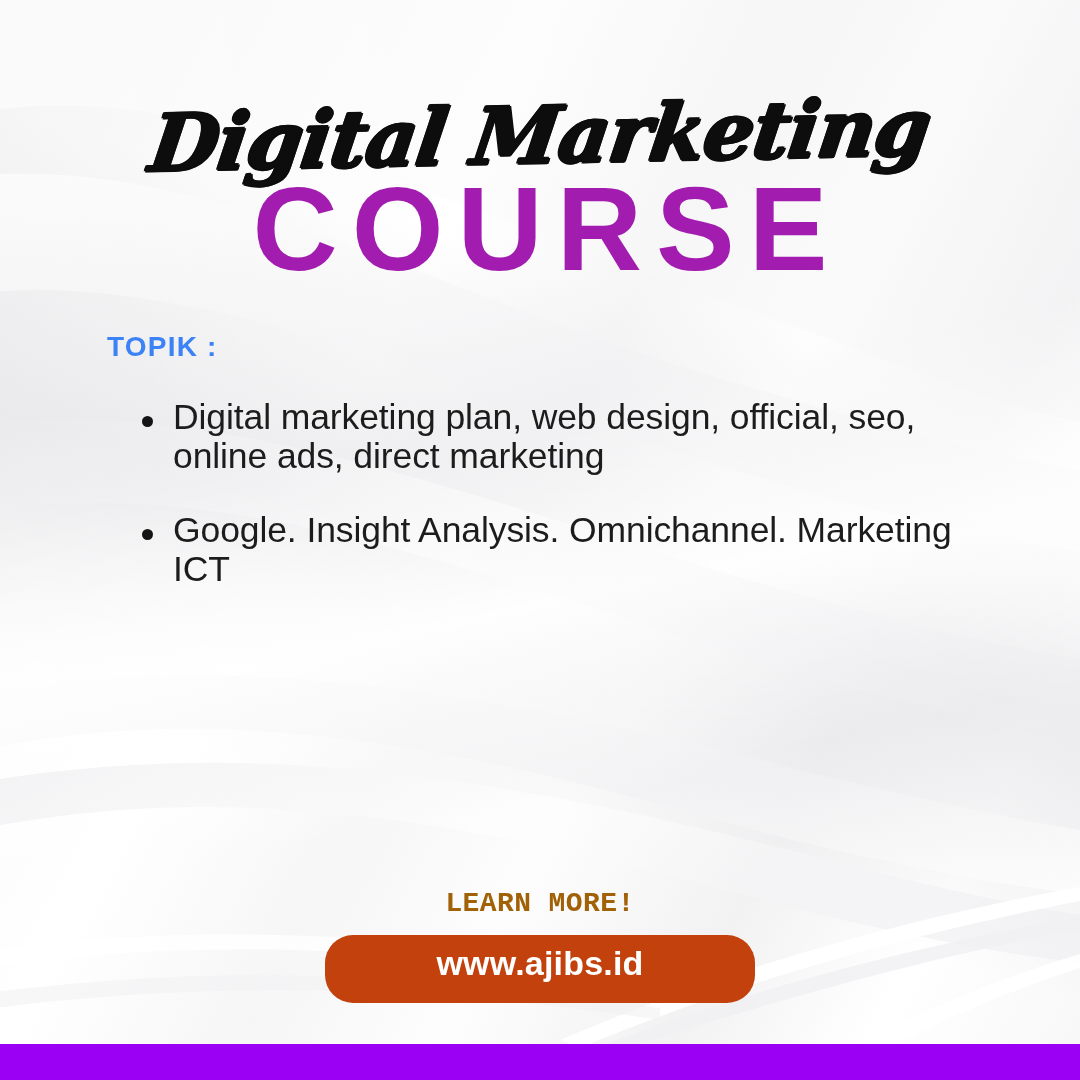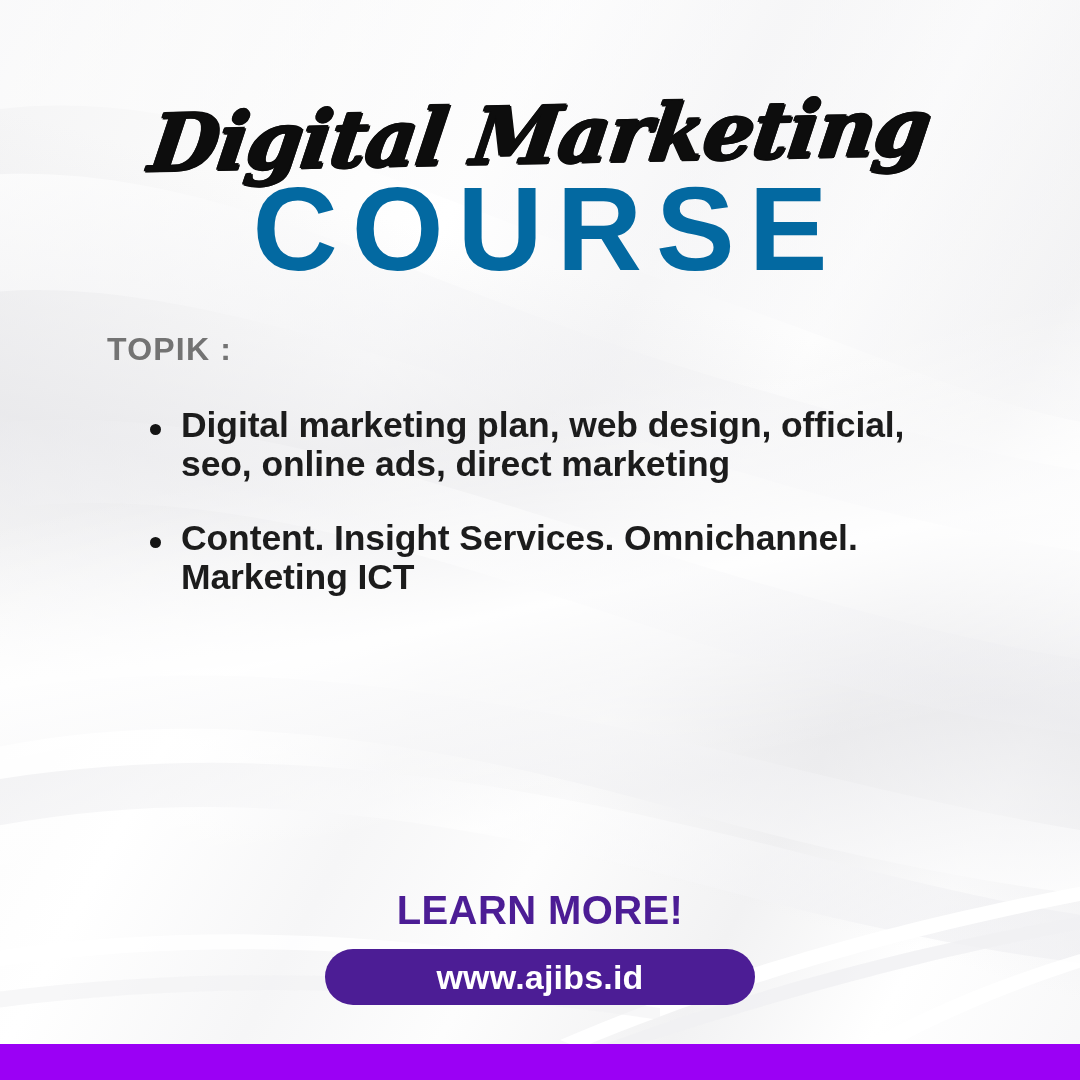--- a/index.html
+++ b/index.html
@@ -73,43 +73,42 @@
 
   .course-title {
     display: block;
     margin-top: -6px;
     font-family: "Liberation Sans", sans-serif;
     font-weight: 700;
     font-size: 118px;
     line-height: 1.02;
     letter-spacing: 14px;
     text-indent: 14px;
-    color: #0369a1;
+    color: #a21caf;
   }
 
   
   .topik-label {
     position: absolute;
     left: 107px;
     top: 331px;
-    font-size: 32px;
+    font-size: 28px;
     font-weight: 700;
     letter-spacing: 1.2px;
-    color: #737373;
+    color: #3b82f6;
   }
 
   .topic-list {
     position: absolute;
     left: 133px;
     top: 398px;
     width: 820px;
-    margin: 8px;
+    margin: 0;
     padding: 0;
     list-style: none;
-    font-weight: bold;
   }
 
   .topic-item {
     position: relative;
     padding-left: 40px;
     margin-bottom: 36px;
     font-size: 35.5px;
     line-height: 1.09;
     color: #1c1c1c;
     letter-spacing: -0.1px;
@@ -130,35 +129,36 @@
   
   .cta-wrap {
     position: absolute;
     left: 0;
     right: 0;
     top: 888px;
     text-align: center;
   }
 
   .learn-more {
-    font-size: 40px;
+    font-size: 28px;
     font-weight: 700;
     letter-spacing: 0.4px;
-    color: #4c1d95;
+    color: #a16207;
     line-height: 1.12;
+    font-family: Liberation Mono, monospace;
   }
 
   .url-pill {
     display: inline-block;
     margin-top: 16px;
     width: 430px;
-    height: 56px;
+    height: 68px;
     line-height: 56px;
     border-radius: 28px;
-    background: #4c1d95;
+    background: #c2410c;
     color: #ffffff;
     font-size: 34px;
     font-weight: 700;
     letter-spacing: 0.2px;
   }
 
   
   .bottom-bar {
     position: absolute;
     left: 0;
@@ -218,21 +218,21 @@
 
   <div class="topik-label">TOPIK :</div>
 
   <ul class="topic-list">
     <li class="topic-item">
       <span class="topic-bullet"></span>
       <span>Digital marketing plan, web design, official, seo, online ads, direct marketing</span>
     </li>
     <li class="topic-item">
       <span class="topic-bullet"></span>
-      <span>Content. Insight Services. Omnichannel. Marketing ICT</span>
+      <span>Google. Insight Analysis. Omnichannel. Marketing ICT</span>
     </li>
   </ul>
 
   <div class="cta-wrap">
     <div class="learn-more">LEARN MORE!</div>
     <a class="url-pill">www.ajibs.id</a>
   </div>
 
   <div class="bottom-bar"></div>
 

